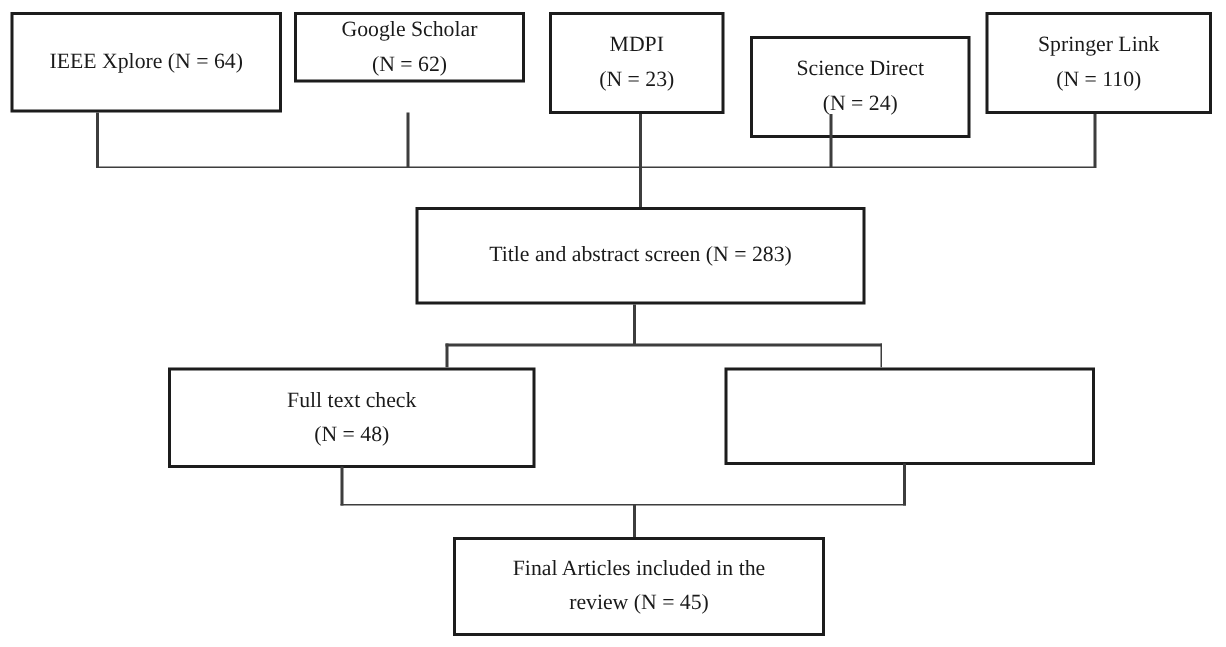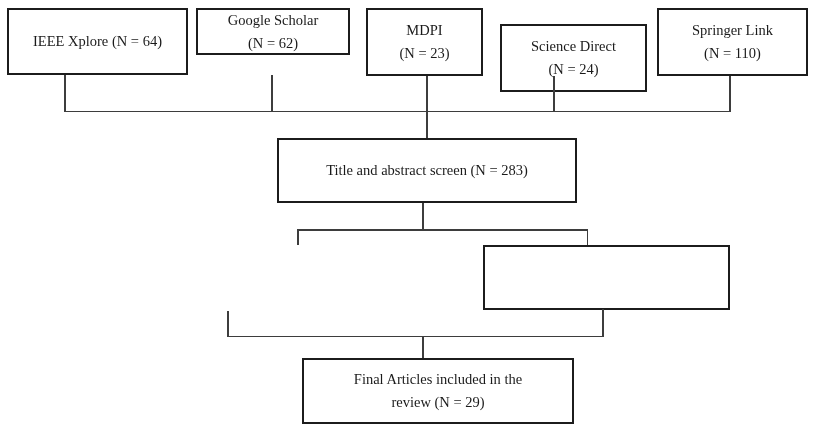--- a/index.html
+++ b/index.html
@@ -70,27 +70,31 @@
 
   <div class="node" style="left:277px; top:138px; width:300px; height:65px;">
     <span>Title and abstract screen (N = 283)</span>
   </div>
 
   <div class="vline" style="left:422px; top:203px; height:27px;"></div>
   <div class="hline" style="left:297px; top:229px; width:291px;"></div>
   <div class="vline" style="left:297px; top:229px; height:16px;"></div>
   <div class="vline" style="left:586.5px; top:229px; height:16px;"></div>
 
+  <div class="node" style="left:112px; top:245px; width:245px; height:67px;">
+    <span>Full text check</span>
+    <span>(N = 48)</span>
+  </div>
 
   <div class="node" style="left:483px; top:245px; width:247px; height:65px;">
   </div>
 
   <div class="vline" style="left:227px; top:311px; height:26px;"></div>
   <div class="vline" style="left:602px; top:309px; height:28px;"></div>
   <div class="hline" style="left:227px; top:335.5px; width:377px;"></div>
   <div class="vline" style="left:422px; top:335.5px; height:23px;"></div>
 
-  <div class="node" style="left:302px; top:358px; width:272px; height:66px;">
+  <div class="node" style="left:302px; top:358px; width:248px; height:66px;">
     <span>Final Articles included in the</span>
-    <span>review (N = 29)</span>
+    <span>review (N = 45)</span>
   </div>
 
 </div>
 
 </body></html>

